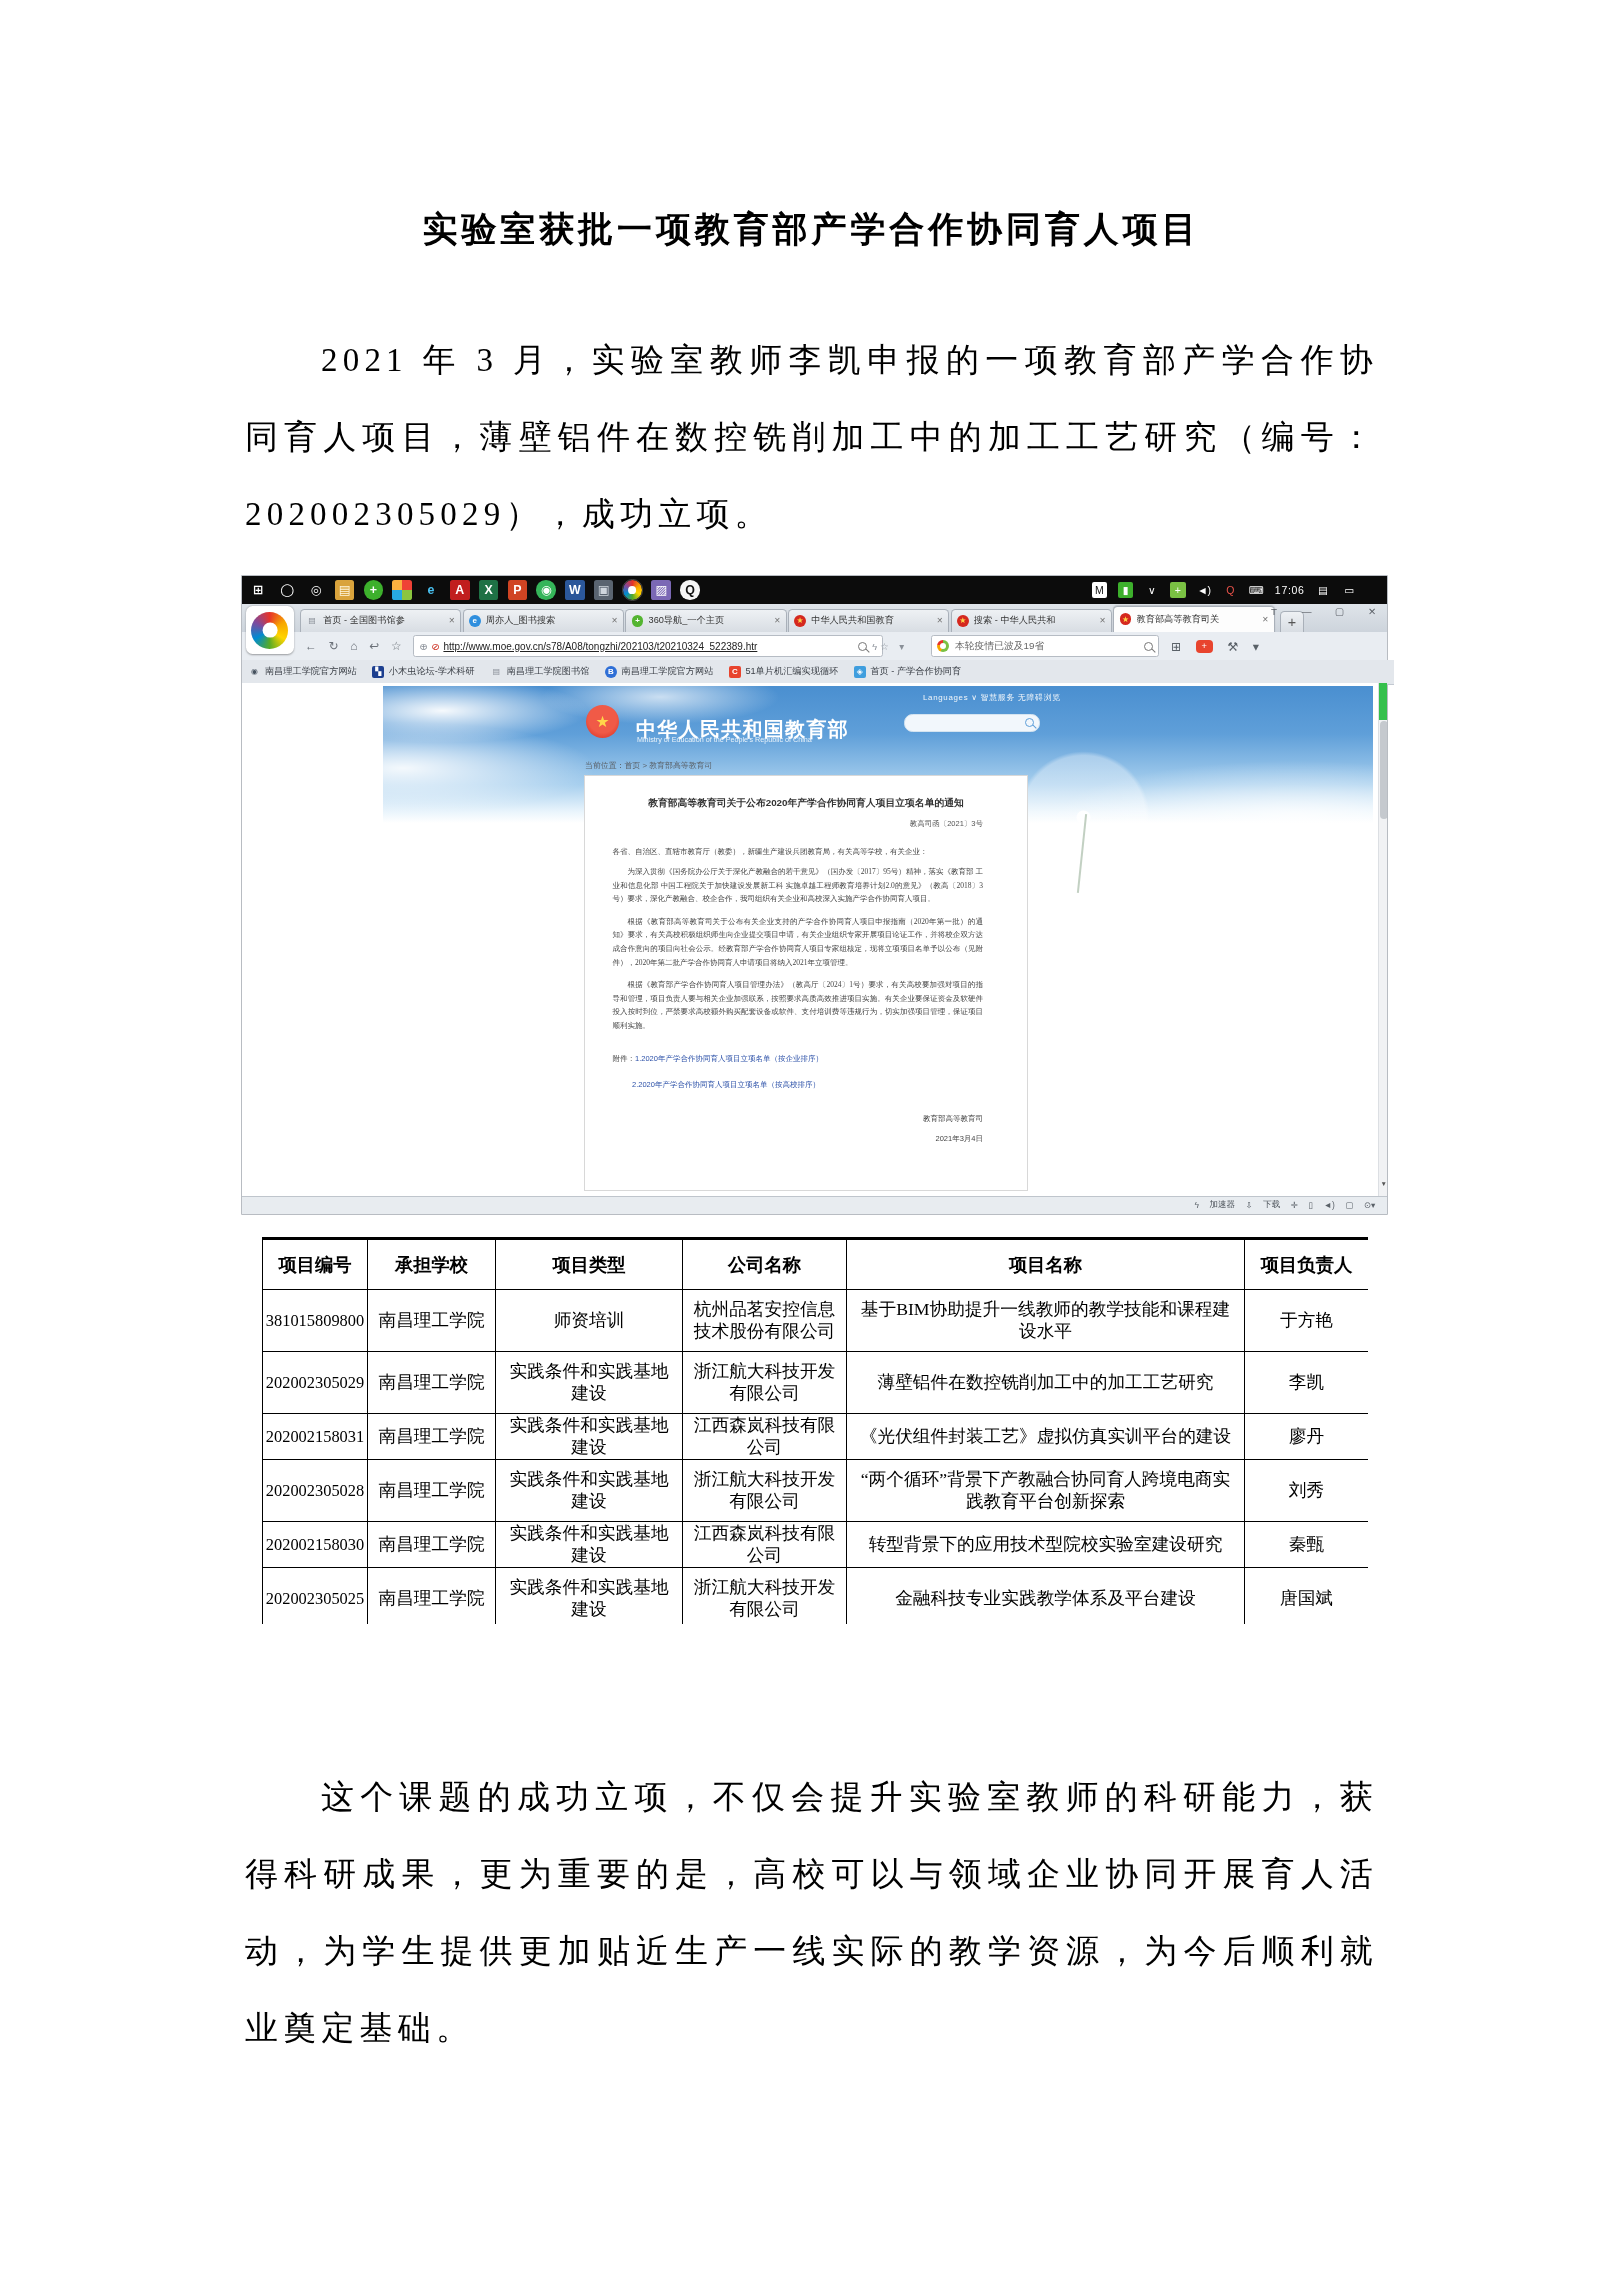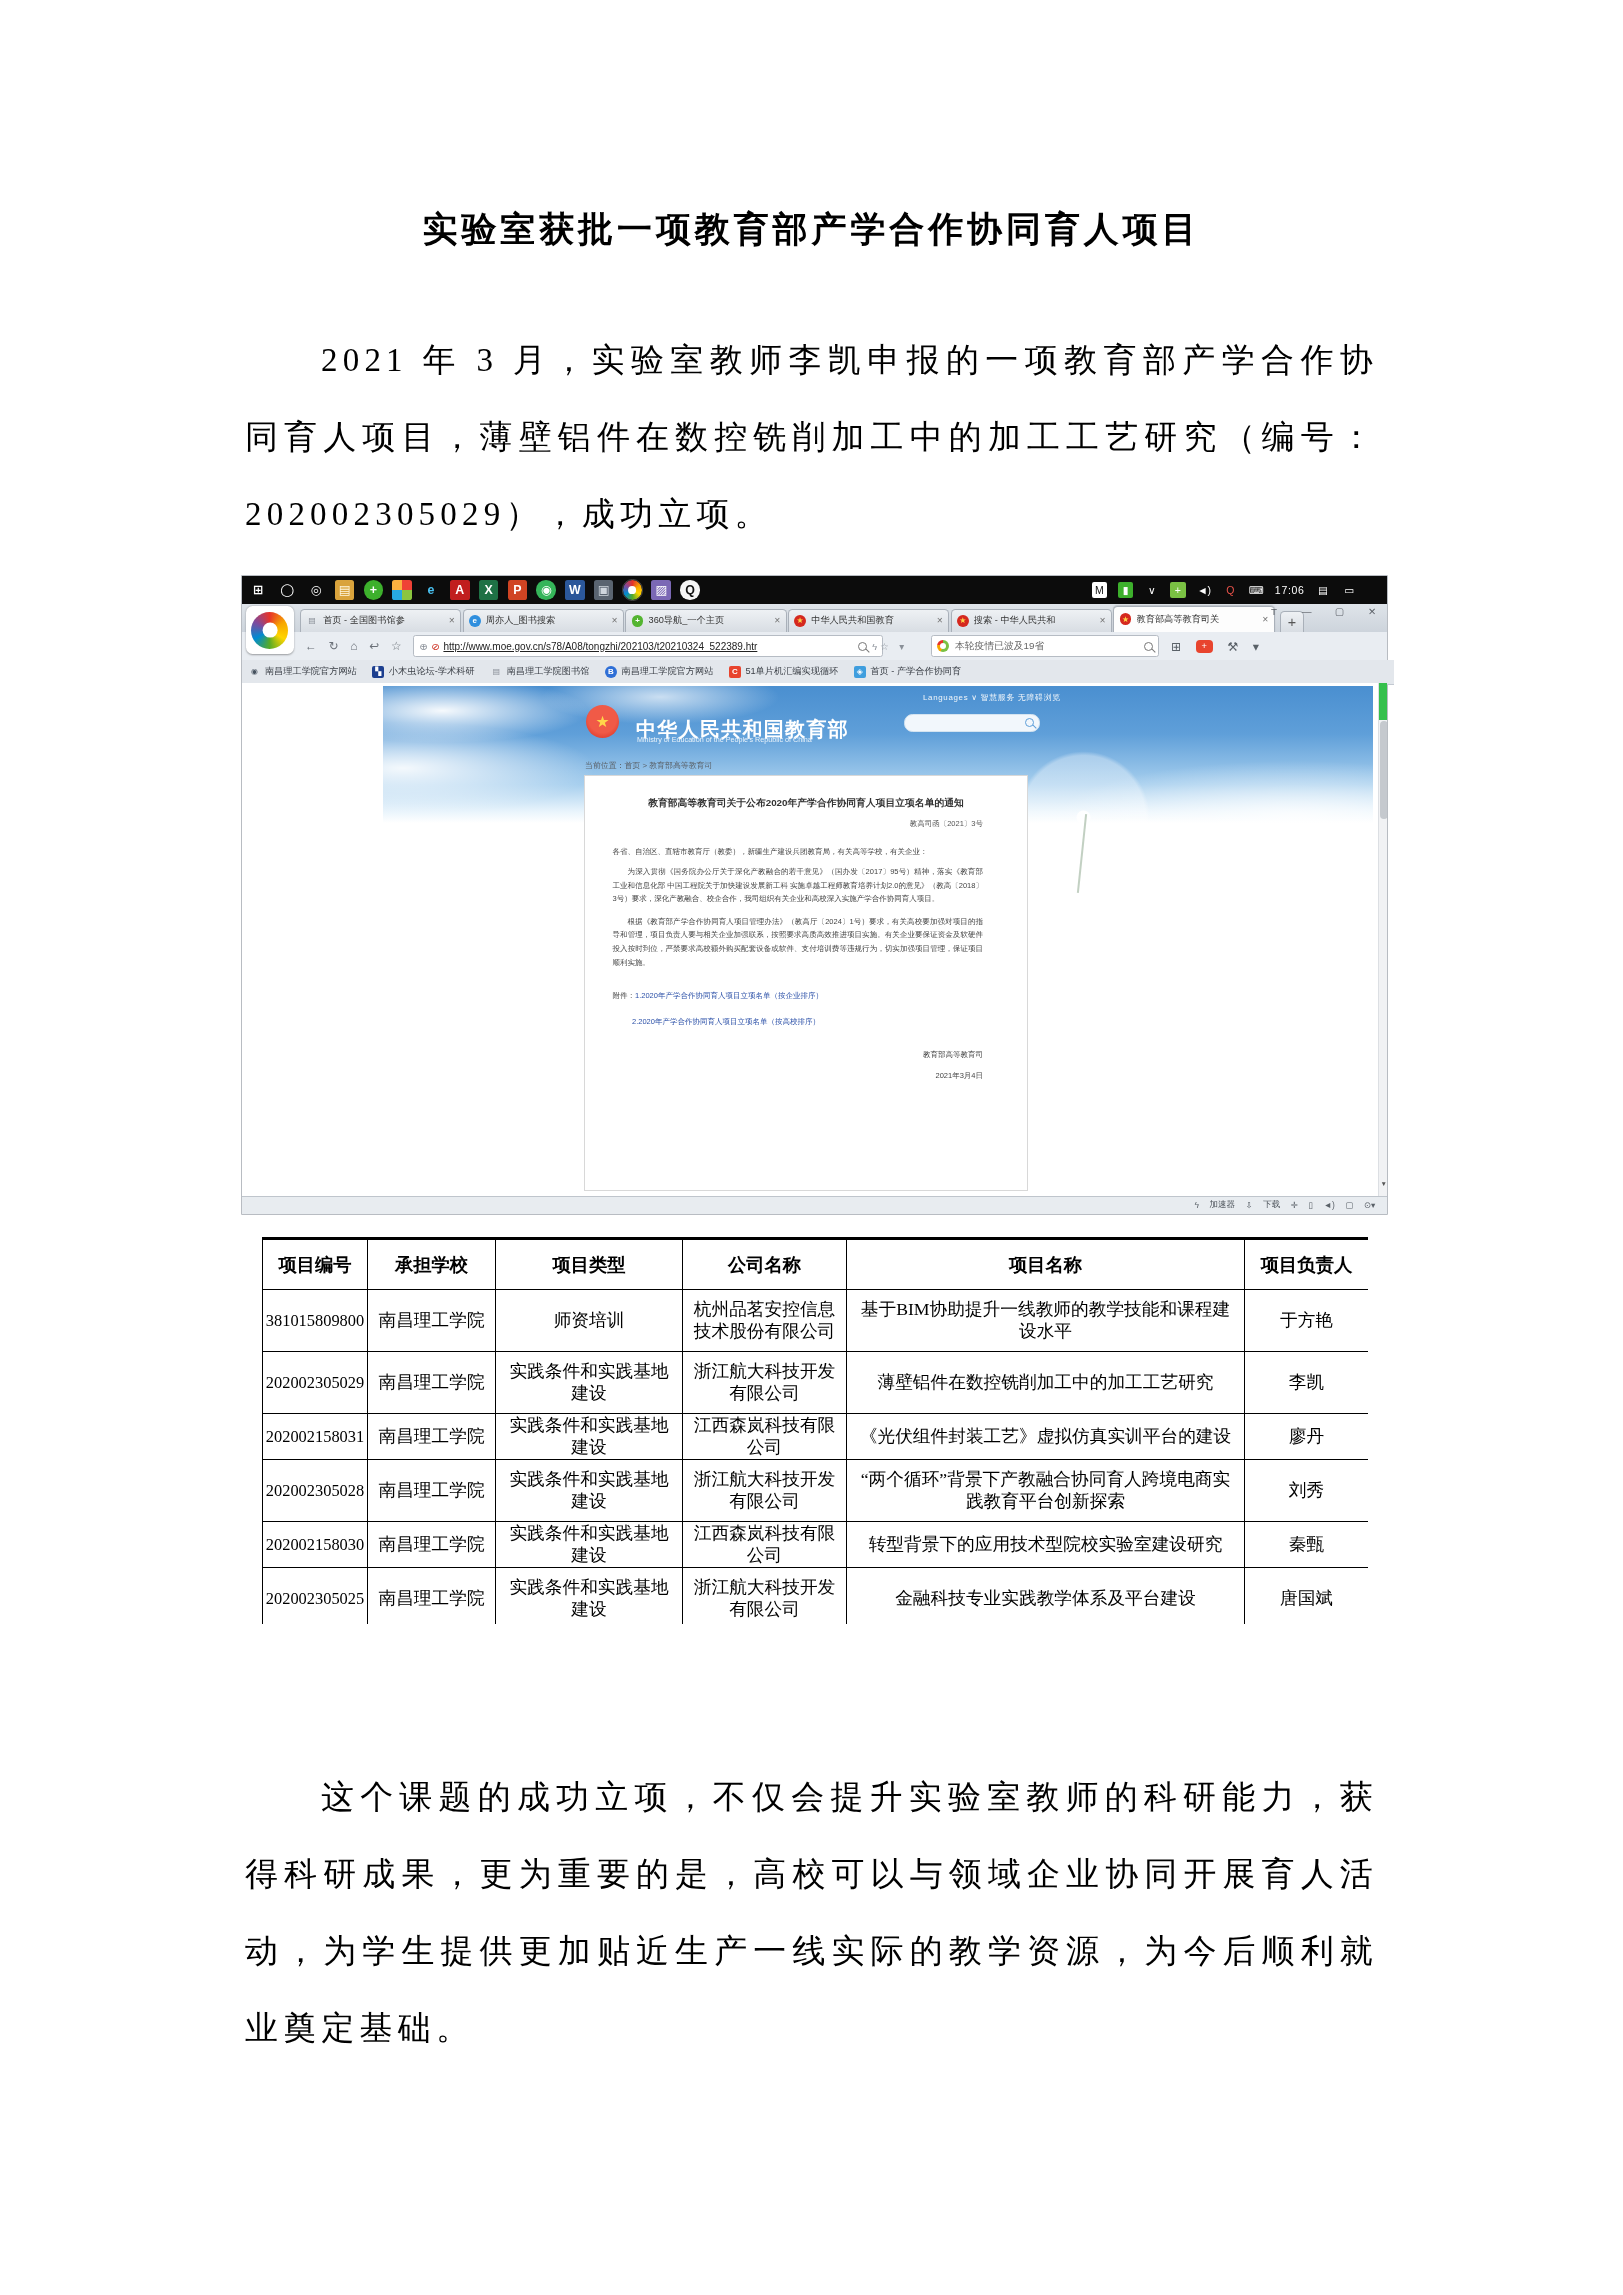--- a/index.html
+++ b/index.html
@@ -121,21 +121,21 @@
   .pill .mag::after{background:#5f9fd9;}
   .puff{position:absolute;left:766px;top:59px;width:151px;height:151px;border-radius:50%;
         background:radial-gradient(circle,rgba(255,255,255,.95) 0 6%,rgba(255,255,255,.35) 7% 58%,transparent 62%);}
   .stem{position:absolute;left:839px;top:131px;width:2px;height:79px;background:rgba(120,150,120,.45);transform:rotate(6deg);}
   .breadcrumb{position:absolute;left:343px;top:77px;font-size:7.9px;color:#5a6168;}
   .panel{position:absolute;left:342px;top:92px;width:442px;height:414px;background:#fff;
          border:0.7px solid #d8d8d8;overflow:hidden;}
   .p-title{margin:21px 19.6px 0;text-align:center;font-size:9.8px;font-weight:bold;color:#333;}
   .p-docno{margin:9.2px 44px 0 0;text-align:right;font-size:7.5px;color:#555;}
   .p-salute{margin:15.7px 44px 0 27.5px;font-size:7.5px;color:#444;line-height:13.7px;}
-  .p-body{margin:6.5px 44px 0 27.5px;}
+  .p-body{margin:6.5px 44px 0 27.5px;font-family:Liberation Serif, serif;}
   .p-body p{margin:0 0 8.5px;font-size:7.5px;color:#444;line-height:13.7px;
             text-align:justify;text-indent:2em;}
   .attach{margin:13px 44px 0 27.5px;font-size:7.5px;line-height:26px;}
   .attach .alabel{color:#444;}
   .attach-link{color:#2b50a8;}
   .attach-line2{padding-left:2.6em;}
   .p-sign{margin:15.7px 44px 0 0;text-align:right;font-size:7.5px;color:#444;}
   .p-date{margin:10.5px 44px 0 0;text-align:right;font-size:7.5px;color:#444;}
   .scrollbar{position:absolute;left:1136px;top:0;width:9.2px;height:513px;background:#f1f2f4;border-left:0.7px solid #dcdfe3;}
   .scroll-green{position:absolute;left:0;top:0;width:9.2px;height:37px;background:#35c04c;}
@@ -322,20 +322,21 @@
           <span class="mag"></span>
         </div>
       <div class="breadcrumb">当前位置：首页  &gt;  教育部高等教育司</div>
 
       <div class="panel">
         <div class="p-title">教育部高等教育司关于公布2020年产学合作协同育人项目立项名单的通知</div>
         <div class="p-docno">教高司函〔2021〕3号</div>
         <div class="p-salute">各省、自治区、直辖市教育厅（教委），新疆生产建设兵团教育局，有关高等学校，有关企业：</div>
         <div class="p-body">
             <p>为深入贯彻《国务院办公厅关于深化产教融合的若干意见》（国办发〔2017〕95号）精神，落实《教育部 工业和信息化部 中国工程院关于加快建设发展新工科 实施卓越工程师教育培养计划2.0的意见》（教高〔2018〕3号）要求，深化产教融合、校企合作，我司组织有关企业和高校深入实施产学合作协同育人项目。</p>
+            <p>根据《教育部高等教育司关于公布有关企业支持的产学合作协同育人项目申报指南（2020年第一批）的通知》要求，有关高校积极组织师生向企业提交项目申请，有关企业组织专家开展项目论证工作，并将校企双方达成合作意向的项目向社会公示。经教育部产学合作协同育人项目专家组核定，现将立项项目名单予以公布（见附件），2020年第二批产学合作协同育人申请项目将纳入2021年立项管理。</p>
             <p>根据《教育部产学合作协同育人项目管理办法》（教高厅〔2024〕1号）要求，有关高校要加强对项目的指导和管理，项目负责人要与相关企业加强联系，按照要求高质高效推进项目实施。有关企业要保证资金及软硬件投入按时到位，严禁要求高校额外购买配套设备或软件、支付培训费等违规行为，切实加强项目管理，保证项目顺利实施。</p>
           </div>
         <div class="attach">
             <div><span class="alabel">附件：</span><span class="attach-link">1.2020年产学合作协同育人项目立项名单（按企业排序）</span></div>
             <div class="attach-line2"><span class="attach-link">2.2020年产学合作协同育人项目立项名单（按高校排序）</span></div>
           </div>
         <div class="p-sign">教育部高等教育司</div>
         <div class="p-date">2021年3月4日</div>
       </div>
 

